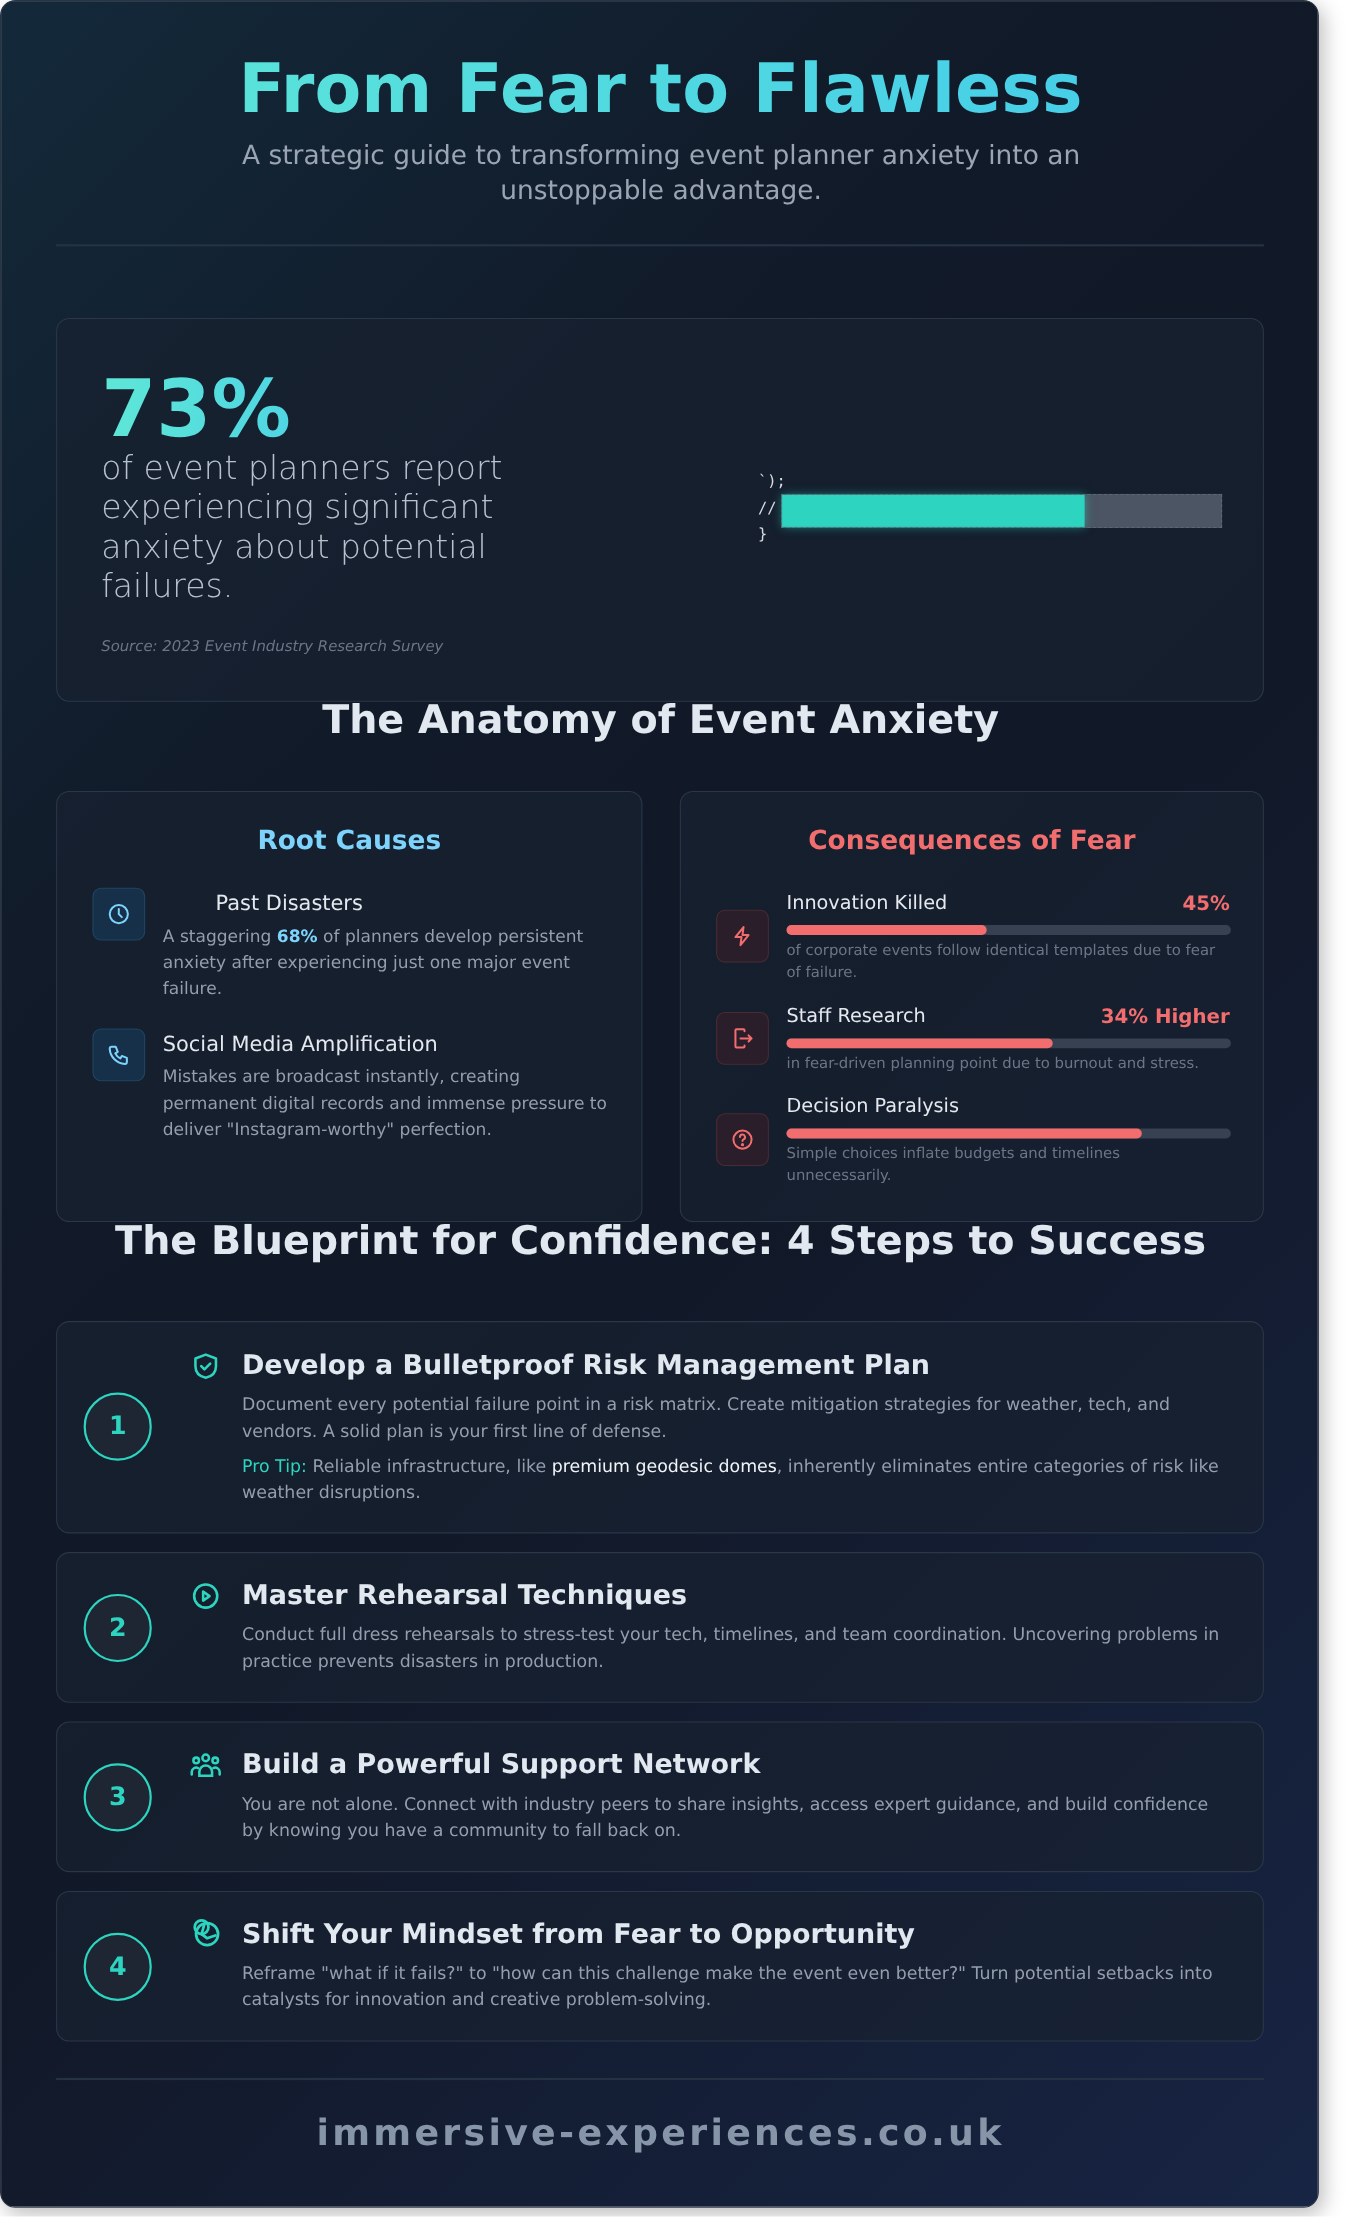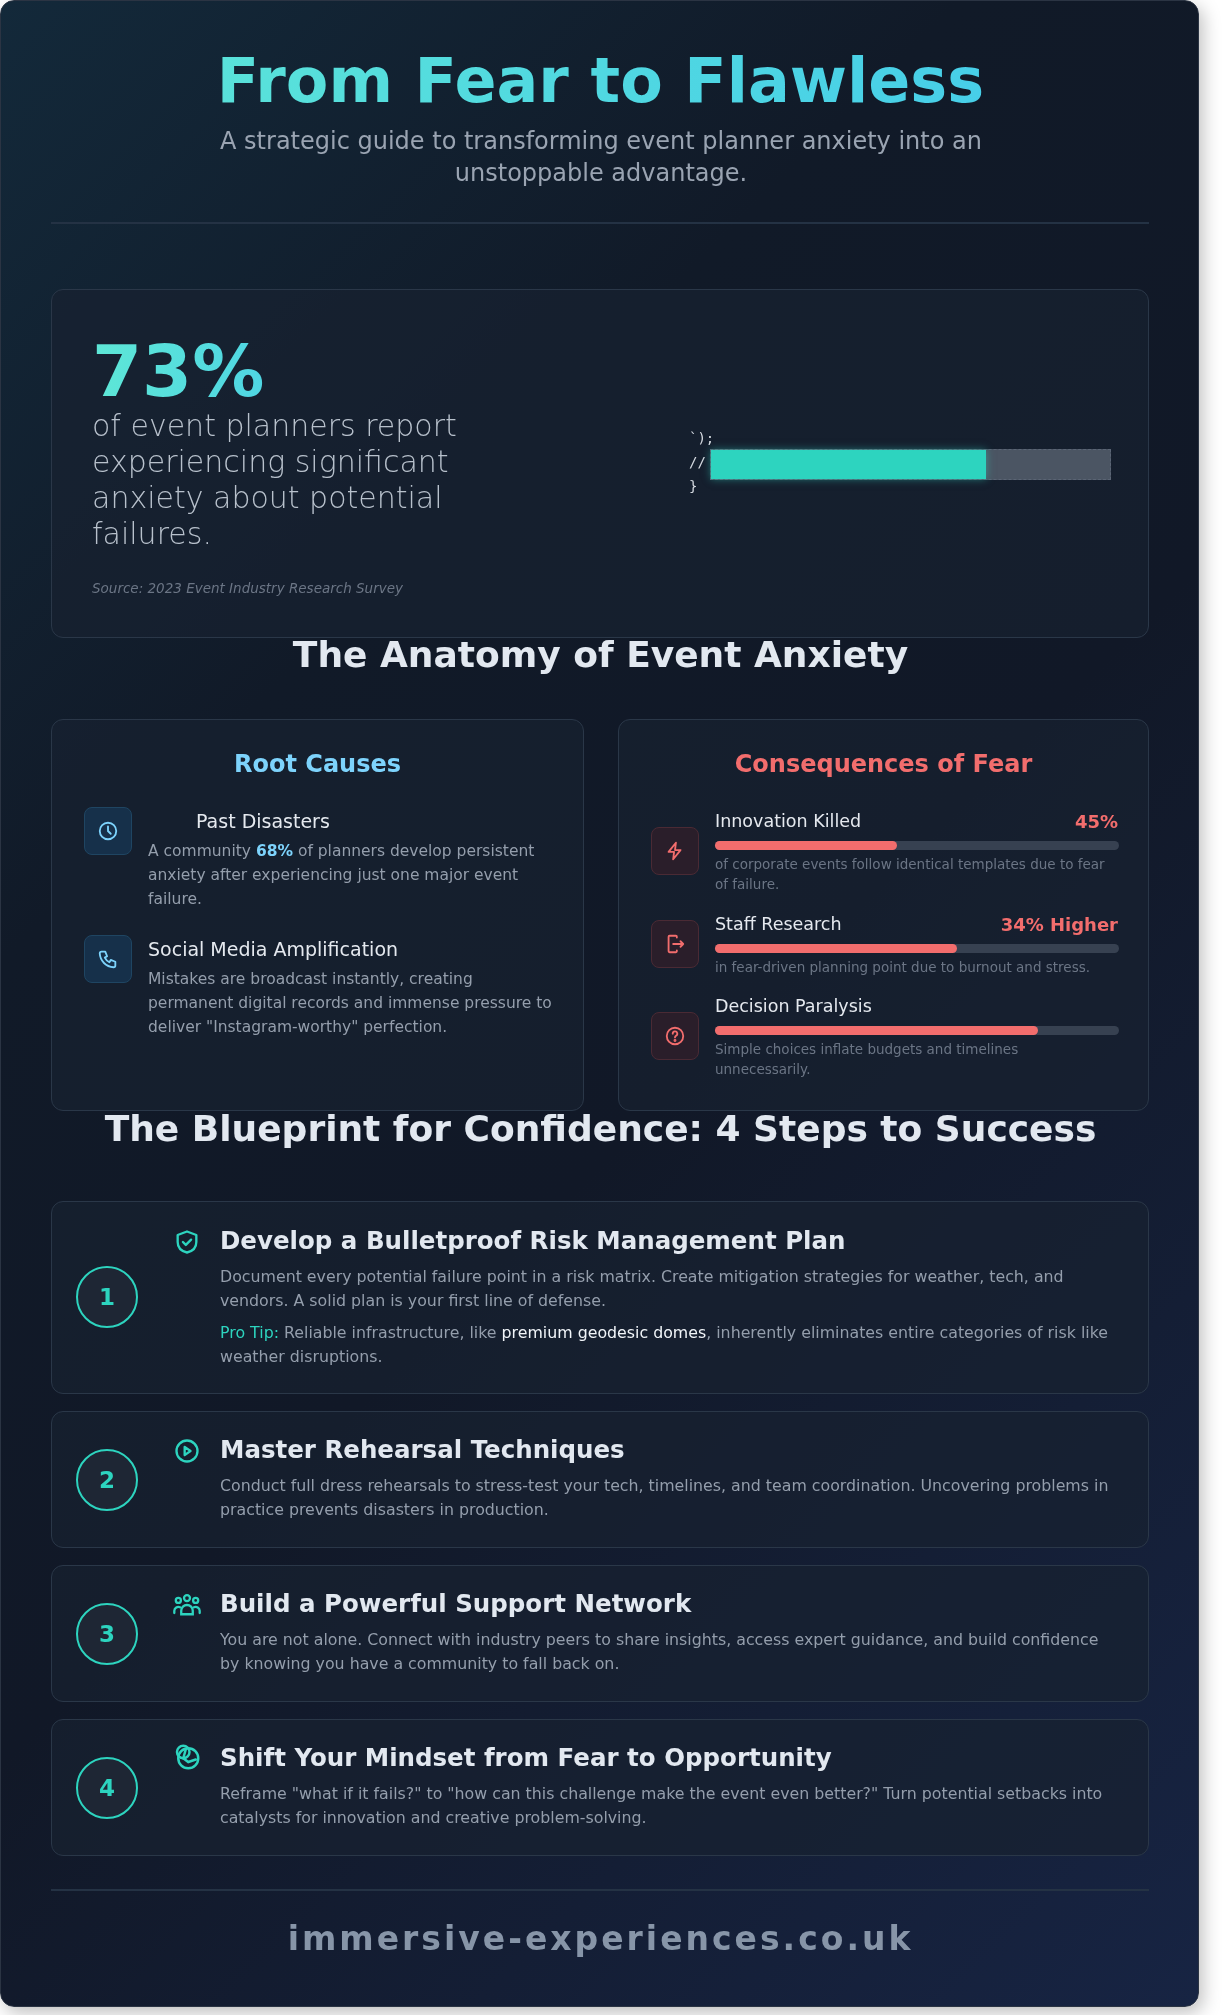--- a/index.html
+++ b/index.html
@@ -99,21 +99,21 @@
   <div class="card" style="left:50px; top:718px; width:533px; height:392px;">
     <div class="panel-title" style="color:#7dd3fc;">Root Causes</div>
 
     <div class="icon-box blue" style="left:32px; top:87px;">
       <svg width="22" height="22" viewBox="0 0 24 24" fill="none" stroke="#7dd3fc" stroke-width="2" stroke-linecap="round">
           <circle cx="12" cy="12" r="9"></circle>
           <path d="M12 7v5l3 3"></path>
         </svg>
     </div>
     <div class="item-title" style="left:96px; top:90px;margin-left:48px;">Past Disasters</div>
-    <div class="item-text" style="left:96px; top:119px; width:410px;"><span>A community </span><b>68%</b><span> of planners develop persistent anxiety after experiencing just one major event failure.</span></div>
+    <div class="item-text" style="left:96px; top:119px; width:410px;"><span>A staggering </span><b>68%</b><span> of planners develop persistent anxiety after experiencing just one major event failure.</span></div>
 
     <div class="icon-box blue" style="left:32px; top:215px;">
       <svg width="22" height="22" viewBox="0 0 24 24" fill="none" stroke="#7dd3fc" stroke-width="2" stroke-linejoin="round">
           <path d="M5 4h4l2 5-2.5 1.5a11 11 0 0 0 5 5L15 13l5 2v4a2 2 0 0 1-2 2A16 16 0 0 1 3 6a2 2 0 0 1 2-2"></path>
         </svg>
     </div>
     <div class="item-title" style="left:96px; top:218px;">Social Media Amplification</div>
     <div class="item-text" style="left:96px; top:247px; width:410px;">Mistakes are broadcast instantly, creating permanent digital records and immense pressure to deliver "Instagram-worthy" perfection.</div>
   </div>
 

